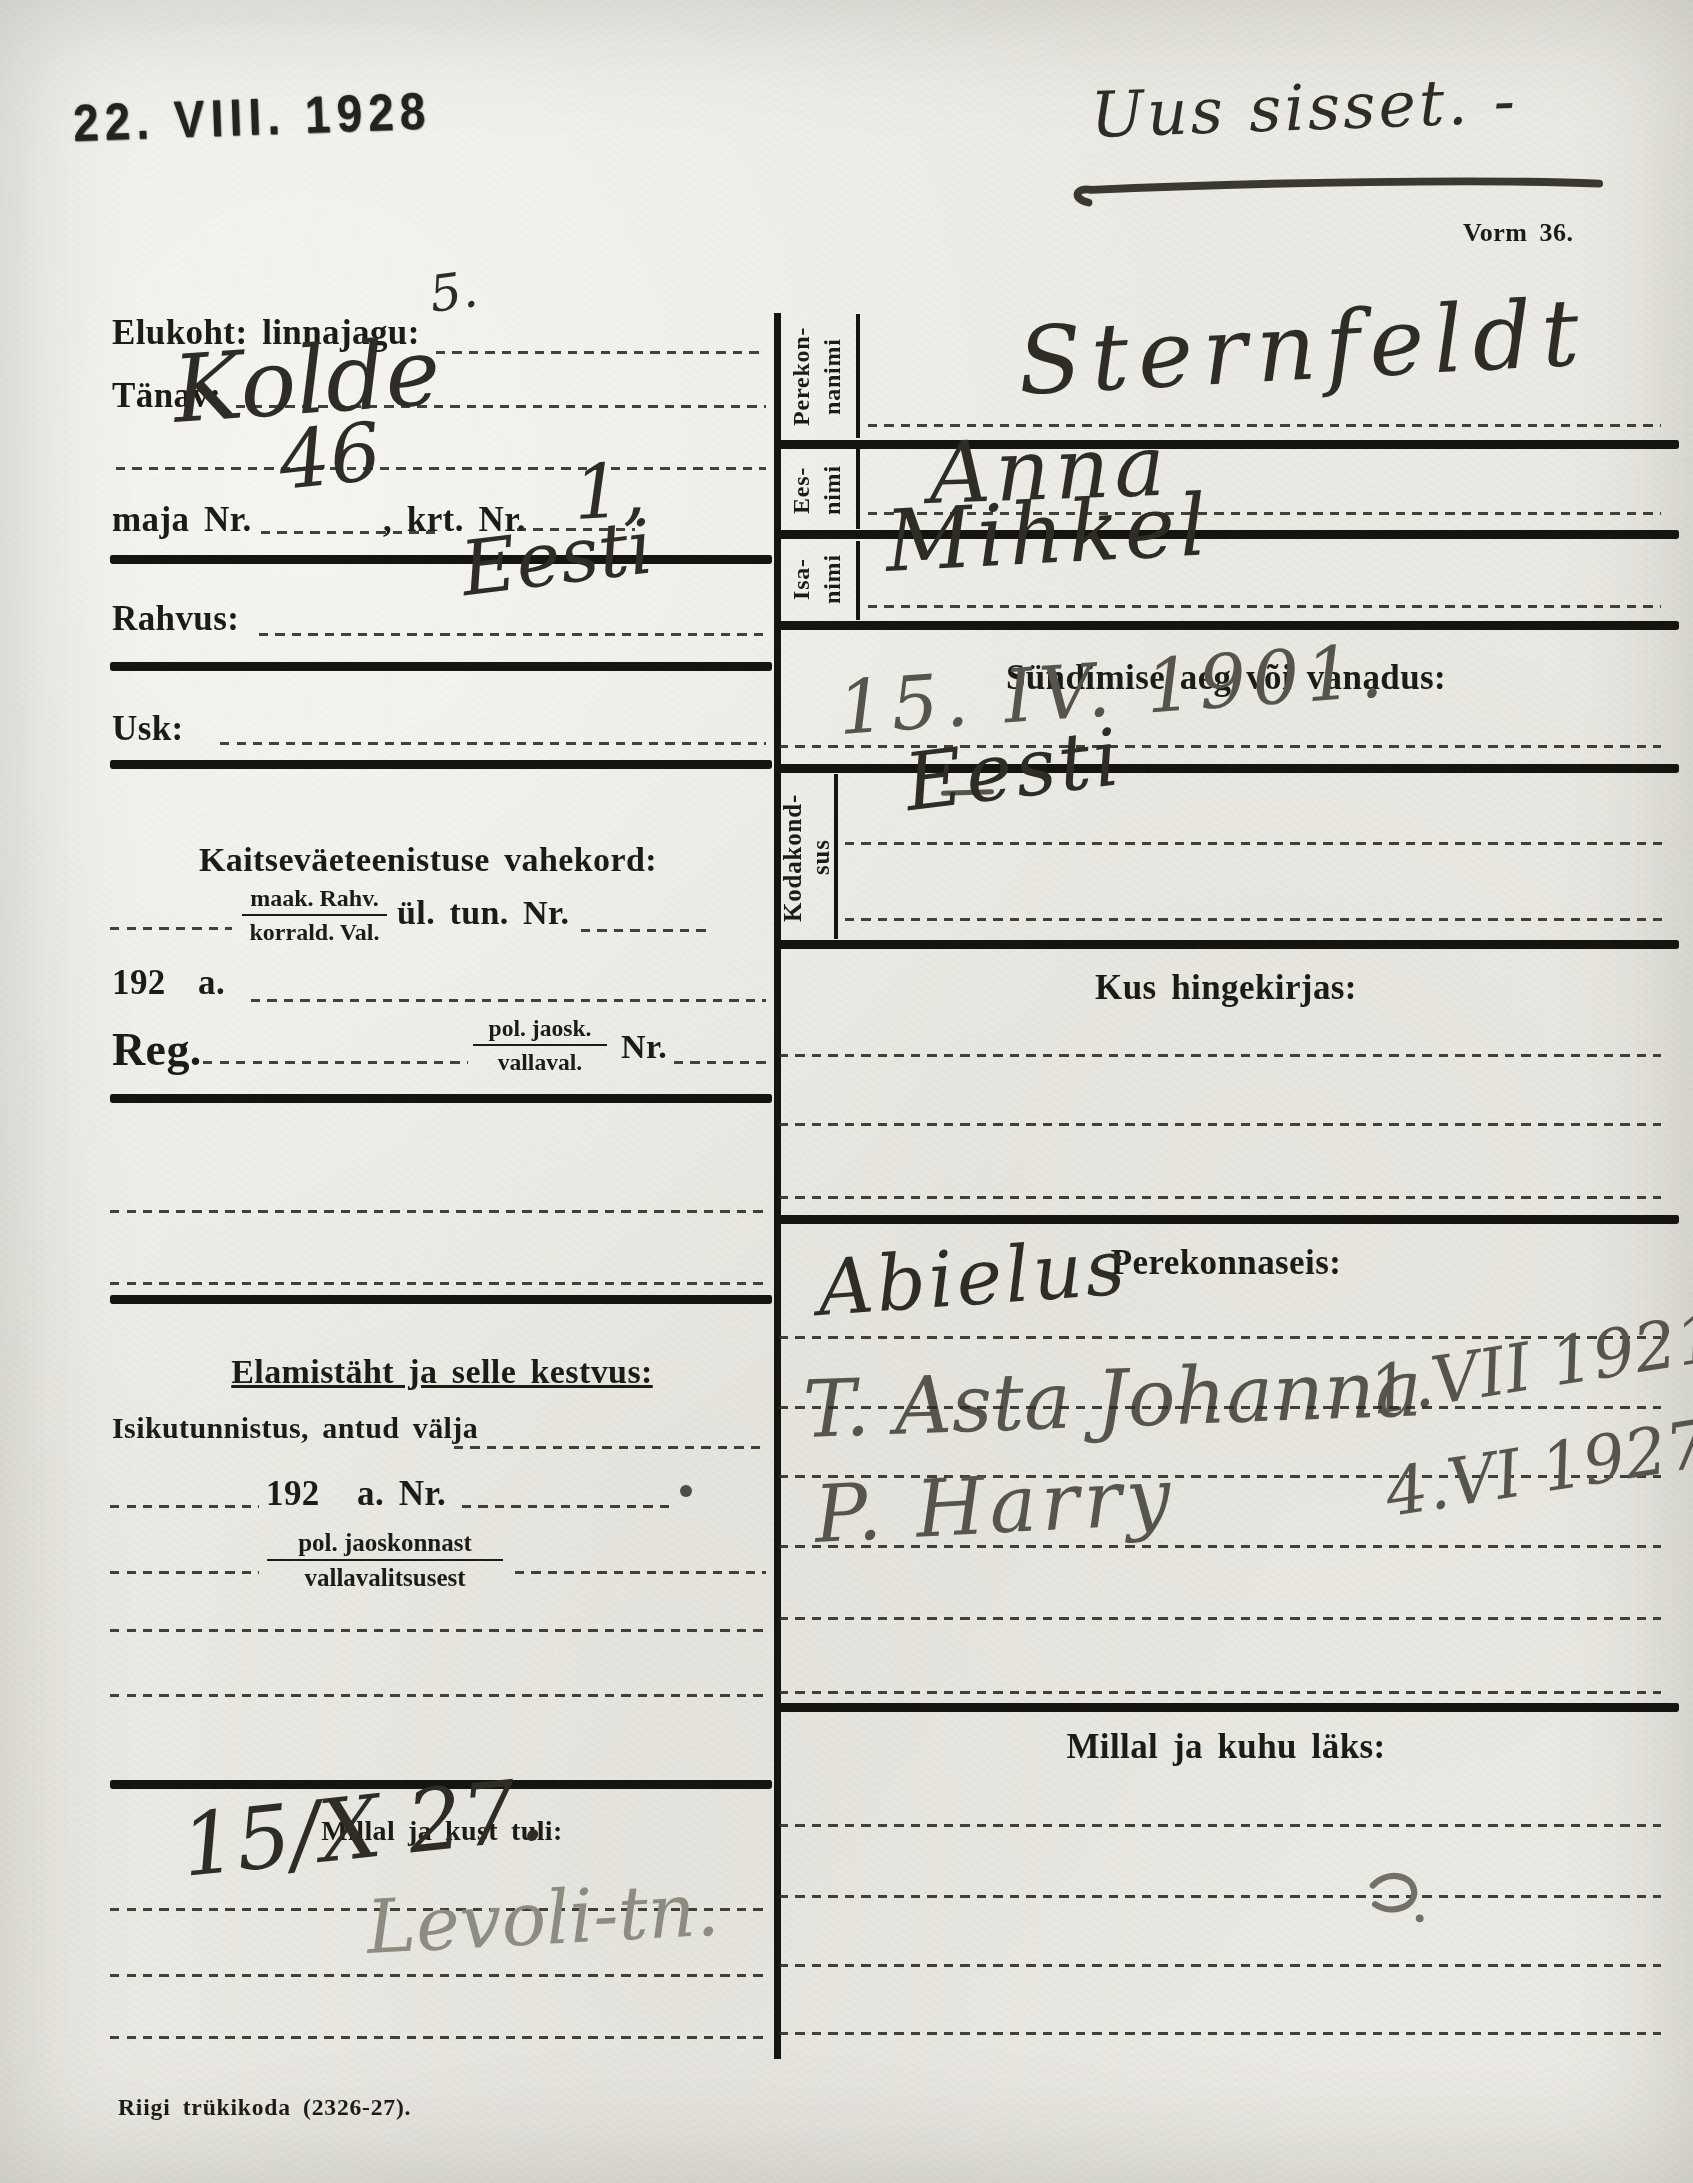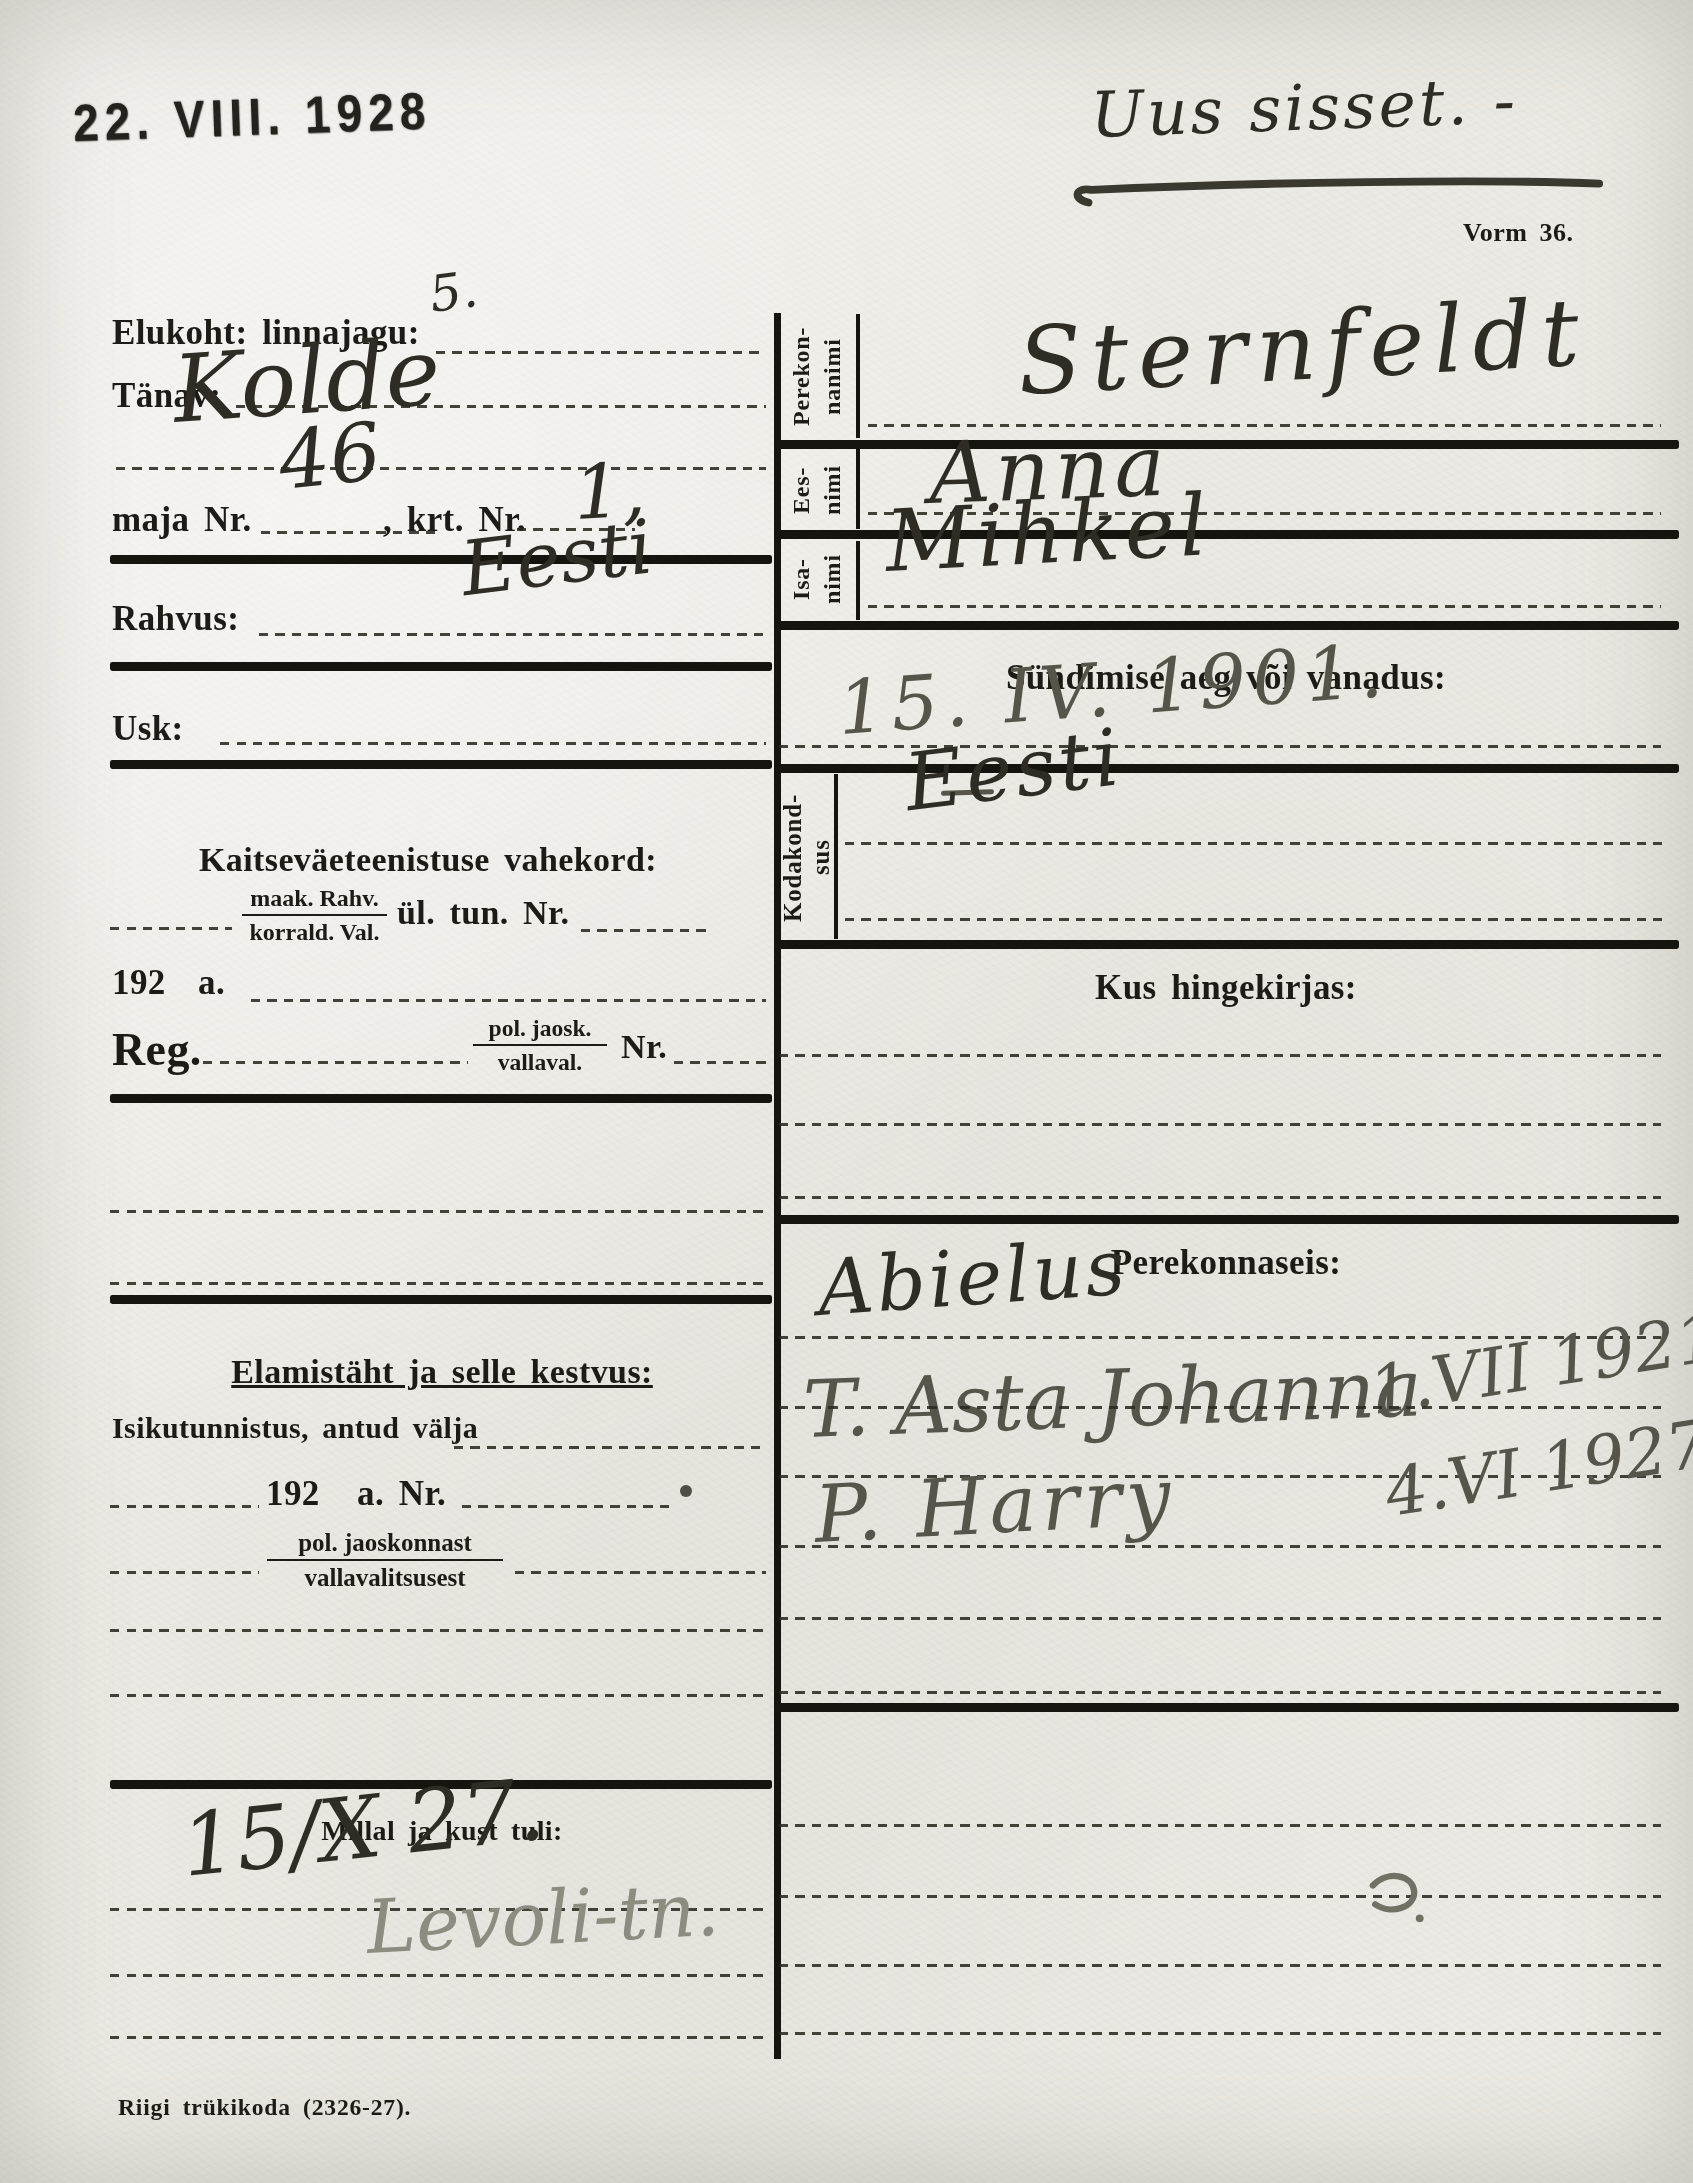--- a/index.html
+++ b/index.html
@@ -215,20 +215,21 @@
   <div class="hand ink2" style="left:1376px;top:1353px;font-size:66px;transform:rotate(-9deg);">1.VII 1921.</div>
   <div class="dot" style="left:779px;top:1406px;width:882px;"></div>
   <div class="dot" style="left:779px;top:1475px;width:882px;"></div>
   <div class="hand ink2" style="left:817px;top:1469px;font-size:79px;letter-spacing:4.7px;transform:rotate(-3deg);">P. Harry</div>
   <div class="hand ink2" style="left:1392px;top:1455px;font-size:66px;transform:rotate(-9deg);">4.VI 1927</div>
   <div class="dot" style="left:779px;top:1545px;width:882px;"></div>
   <div class="dot" style="left:779px;top:1617px;width:882px;"></div>
   <div class="dot" style="left:779px;top:1691px;width:882px;"></div>
   <div class="rule" style="left:779px;top:1703px;width:900px;height:9.4px;"></div>
 
+  <div class="print center" style="left:782px;top:1727px;width:888px;font-size:35px;">Millal ja kuhu läks:</div>
   <div class="dot" style="left:779px;top:1824px;width:882px;"></div>
   <div class="dot" style="left:779px;top:1895px;width:882px;"></div>
   <svg style="position:absolute;left:1347px;top:1835px;" width="86" height="126" viewBox="0 0 110 160">
     <path d="M34 8 C30 50 28 92 32 126 C36 148 64 148 72 130" stroke="#73716
 6" stroke-width="8" fill="none" stroke-linecap="round"></path>
     <path d="M33 64 C52 44 84 50 86 72 C87 92 56 102 36 88" stroke="#737166" stroke-width="8" fill="none" stroke-linecap="round"></path>
     <circle cx="93" cy="106" r="5" fill="#737166"></circle>
   </svg>
   <div class="dot" style="left:779px;top:1964px;width:882px;"></div>
   <div class="dot" style="left:779px;top:2032px;width:882px;"></div>

